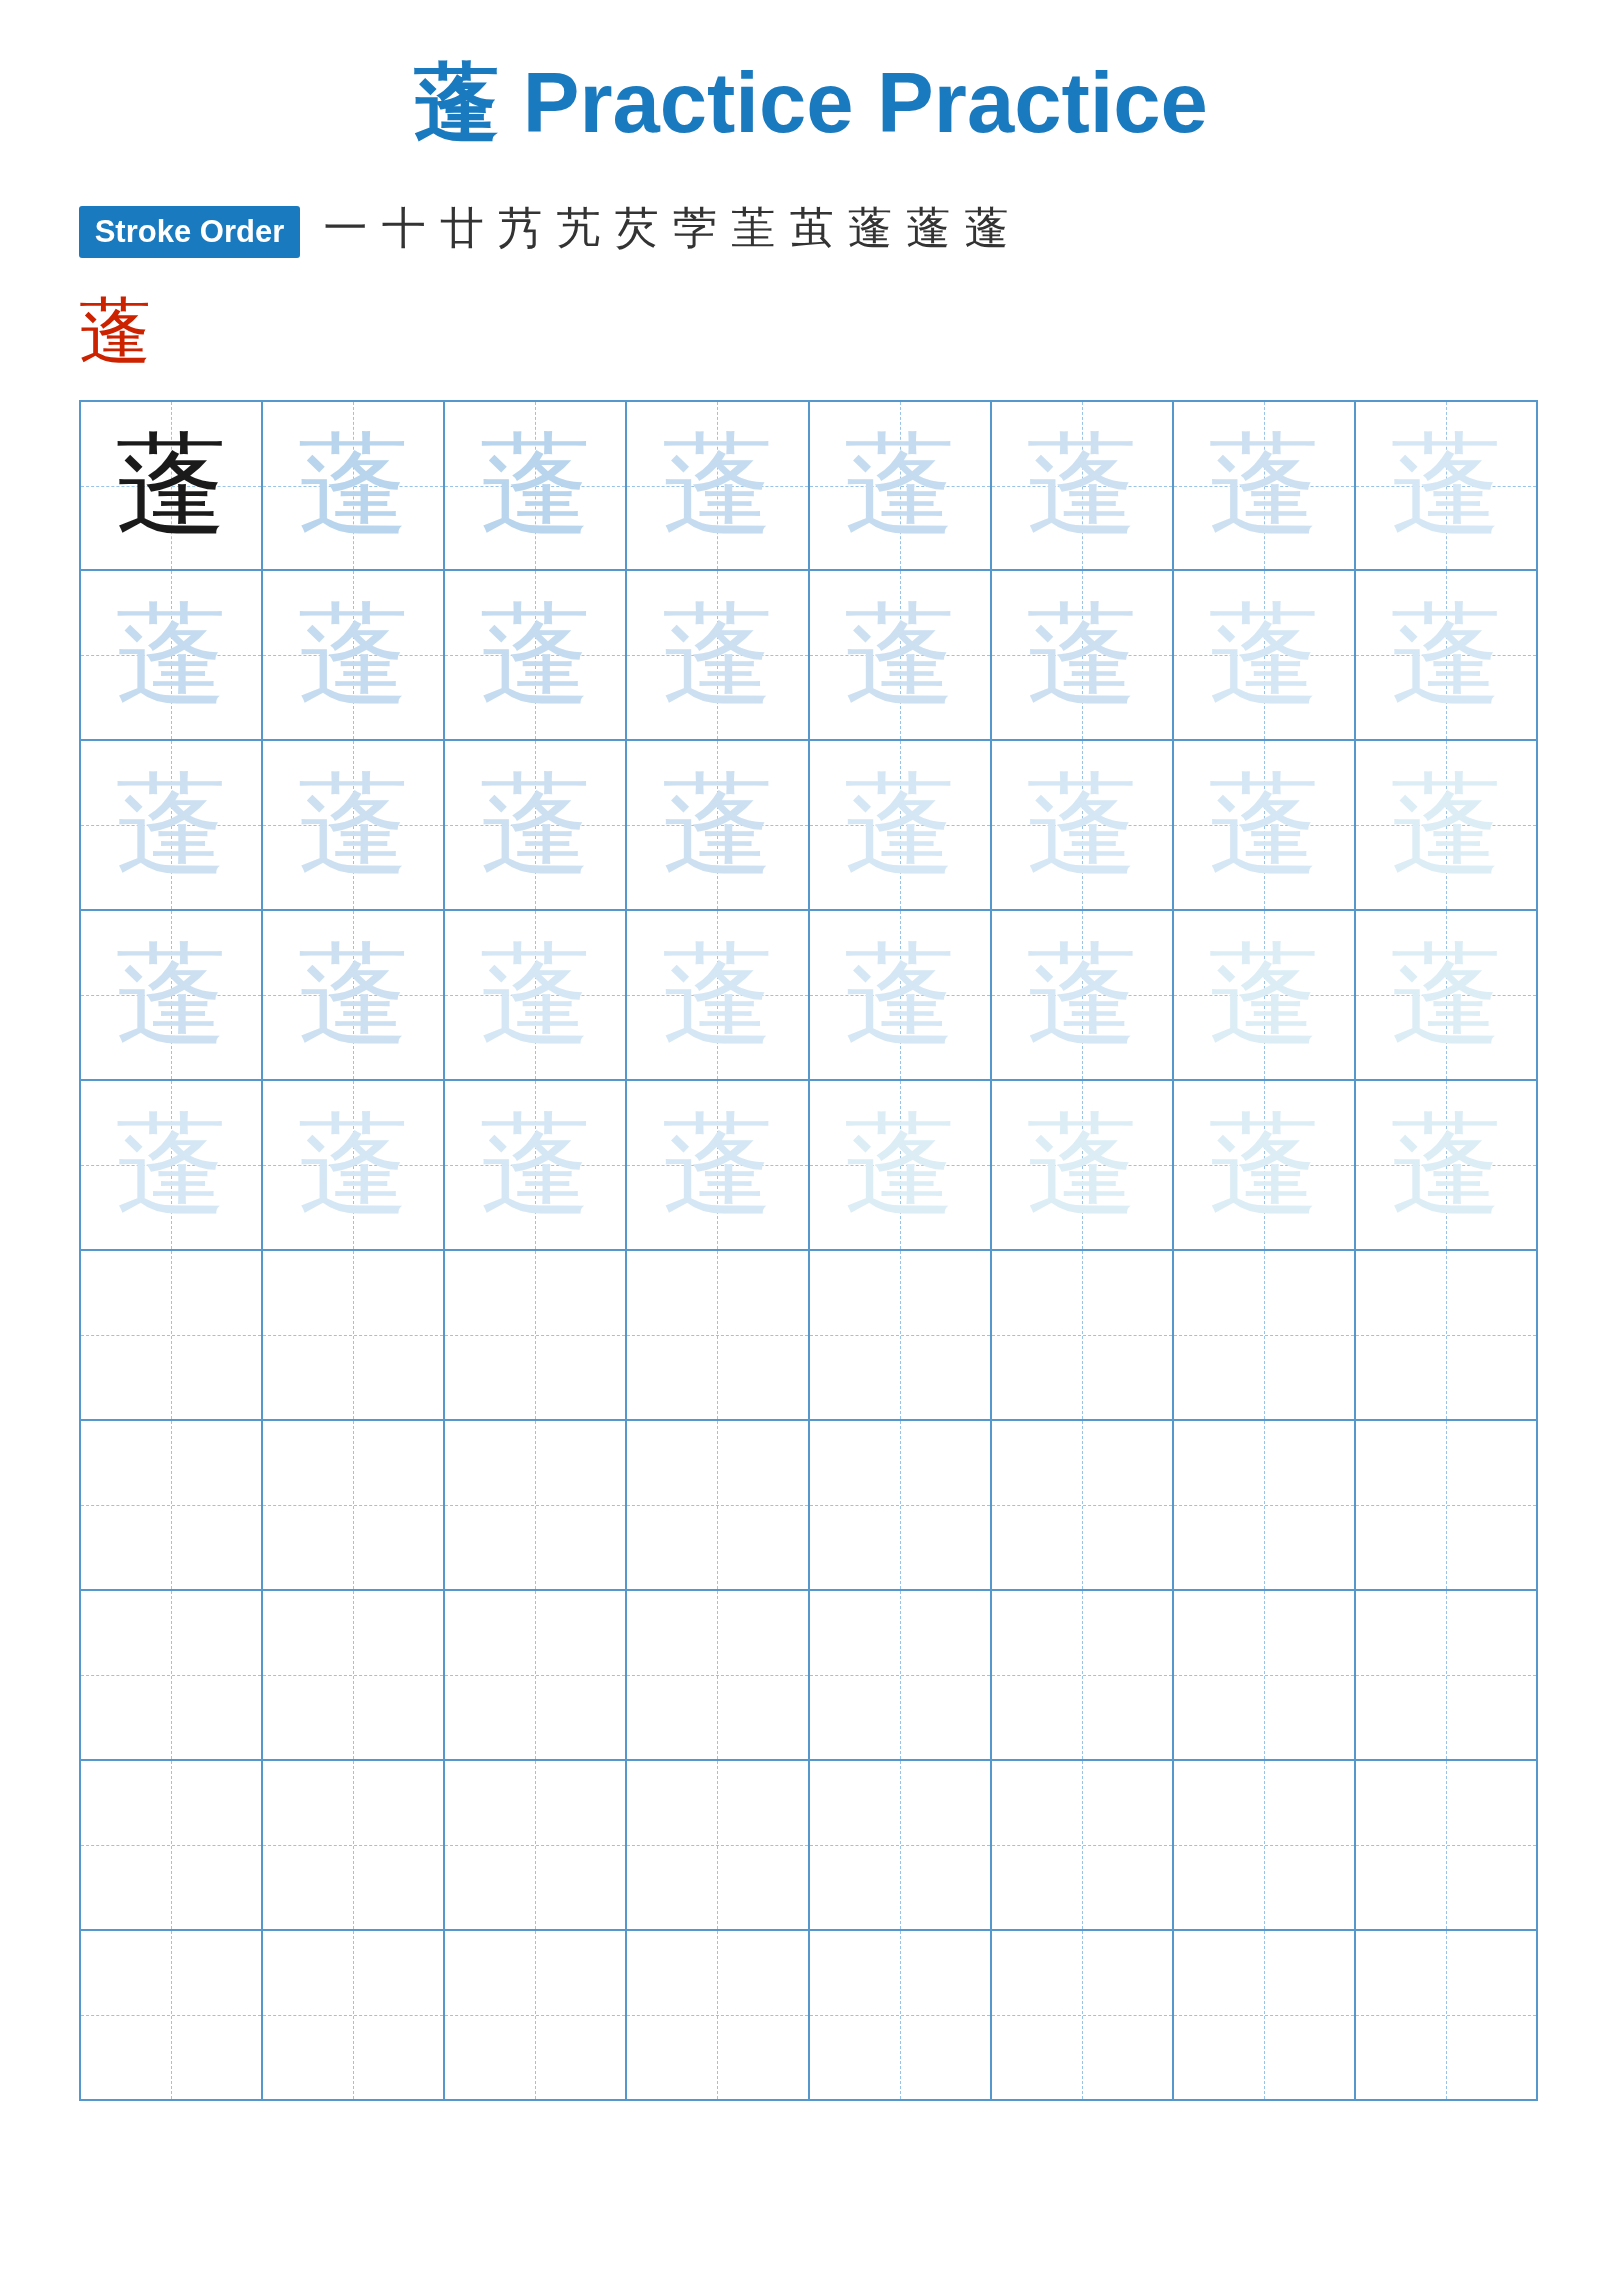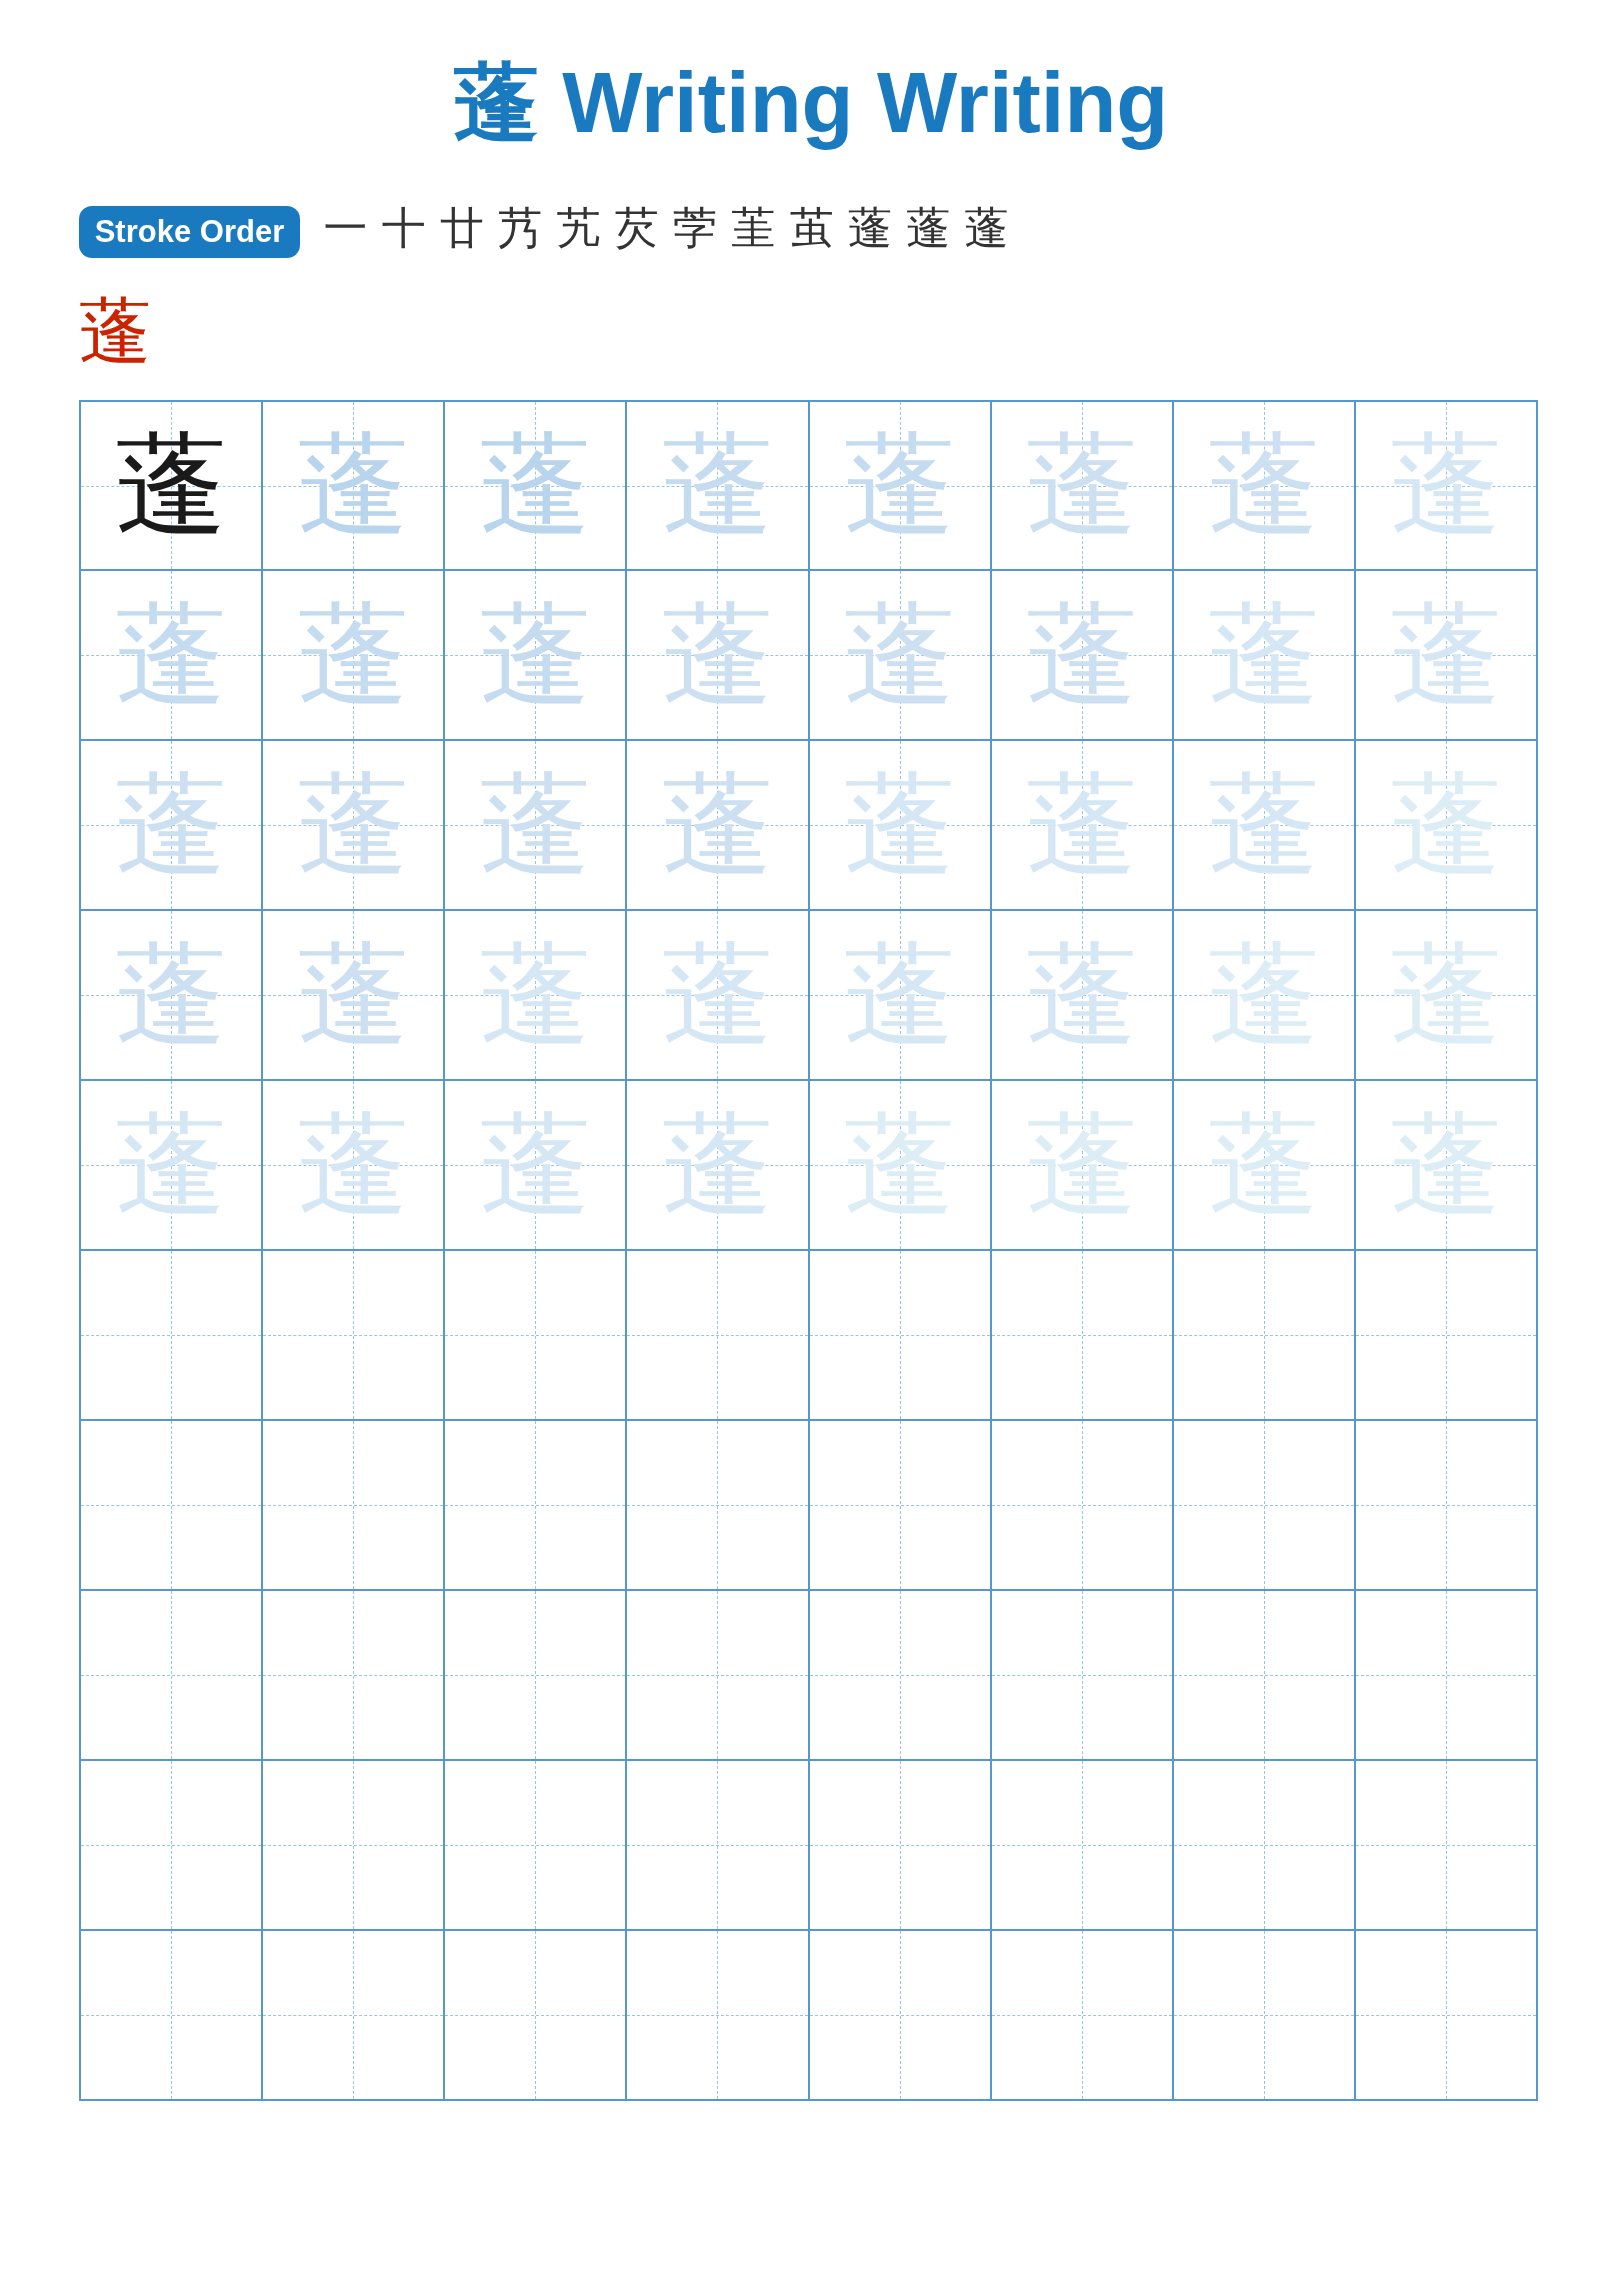--- a/index.html
+++ b/index.html
@@ -41,21 +41,21 @@
       margin-bottom: 26px;
       gap: 0;
     }
 
     .stroke-order-badge {
       background: #1a7abf;
       color: #fff;
       font-size: 31px;
       font-weight: bold;
       padding: 5.2px 15.7px;
-      border-radius: 13px;
+      border-radius: 3px;
       margin-right: 19.6px;
       white-space: nowrap;
       height: 52px;
       display: flex;
       align-items: center;
     }
 
     .stroke-sequence {
       display: flex;
       align-items: center;
@@ -177,21 +177,21 @@
       color: #333;
     }
   </style>
 </head>
 <body>
 
 <div class="page">
 
   <div class="title">
     <span class="title-char">蓬</span>
-    <span> Writing Writing</span>
+    <span> Practice Practice</span>
   </div>
 
   <div class="stroke-order-section">
     <span class="stroke-order-badge">Stroke Order</span>
     <div class="stroke-sequence">
       <span class="stroke-seq-char">一</span>
       <span class="stroke-seq-char">十</span>
       <span class="stroke-seq-char">廿</span>
       <span class="stroke-seq-char">艿</span>
       <span class="stroke-seq-char">艽</span>

